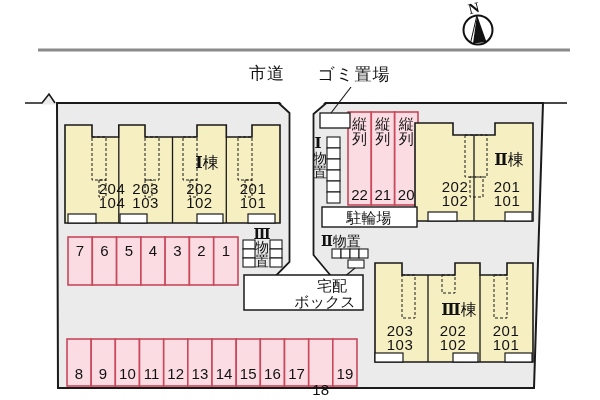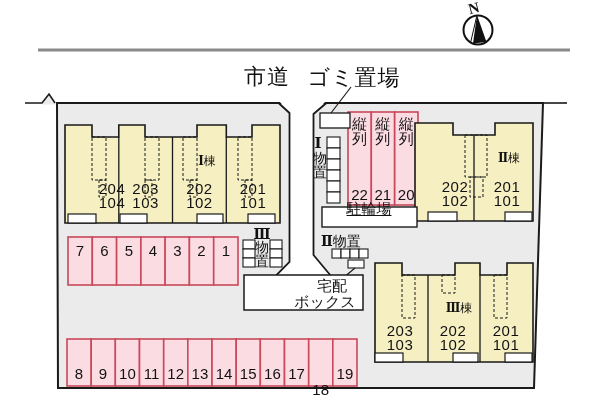--- a/index.html
+++ b/index.html
@@ -1,22 +1,22 @@
 <!DOCTYPE html>
 <html><head>
 <meta charset="utf-8">
 <style>
   html,body{margin:0;padding:0;background:#fff;}
   #stage{position:relative;width:600px;height:400px;background:#fff;overflow:hidden;
          font-family:"Liberation Sans","DejaVu Sans",sans-serif;color:#111;}
   #plan-svg{position:absolute;left:0;top:0;}
   .lbl{position:absolute;white-space:nowrap;transform:translateX(-50%);color:#111;}
   .lbl.left{transform:none;}
-  .s17{font-size:22px;letter-spacing:1px;}
-  .s16{font-size:12px;}
+  .s17{font-size:17px;letter-spacing:1px;}
+  .s16{font-size:16px;}
   .s15{font-size:15px;}
   .s14{font-size:14px;}
   .num{font-size:15px;letter-spacing:0;}
   .unit{text-align:center;font-size:15px;line-height:13.5px;letter-spacing:0.5px;}
   .unit span{display:block;}
   .vstack span{display:block;line-height:15px;font-size:15px;}
   .roman{font-family:"Liberation Serif","DejaVu Serif",serif;font-weight:bold;}
   .north{font-weight:bold;font-family:"Liberation Serif","DejaVu Serif",serif;
          transform:translateX(-50%) rotate(-14deg);}
 </style>
@@ -205,21 +205,21 @@
   <div class="lbl roman s15" style="left:318px;top:134px;">Ⅰ</div>
   <div class="lbl s14" style="left:320px;top:150px;">物</div>
   <div class="lbl s14" style="left:320px;top:164px;">置</div>
 
   <div class="lbl left s14" style="left:321px;top:233px;"><span class="roman">Ⅱ</span><span>物置</span></div>
 
   <div class="lbl roman s14" style="left:262px;top:226px;">Ⅲ</div>
   <div class="lbl s14" style="left:262px;top:239px;">物</div>
   <div class="lbl s14" style="left:262px;top:253px;">置</div>
 
-  <div class="lbl s15" style="left:369px;top:200px;text-decoration:underline;">駐輪場</div>
+  <div class="lbl s15" style="left:369px;top:209px;">駐輪場</div>
   <div class="lbl s15" style="left:332px;top:277px;">宅配</div>
   <div class="lbl s15" style="left:325px;top:293px;text-align:center;">ボックス</div>
 
   <div class="lbl s16" style="left:207px;top:153px;"><span class="roman">Ⅰ</span><span>棟</span></div>
   <div class="lbl s16" style="left:509px;top:150px;"><span class="roman">Ⅱ</span><span>棟</span></div>
   <div class="lbl s16" style="left:459px;top:300px;"><span class="roman">Ⅲ</span><span>棟</span></div>
 
   <div class="lbl unit" style="left:92px;top:182px;margin-left:20px;">
       <span>204</span>
       <span>104</span>

